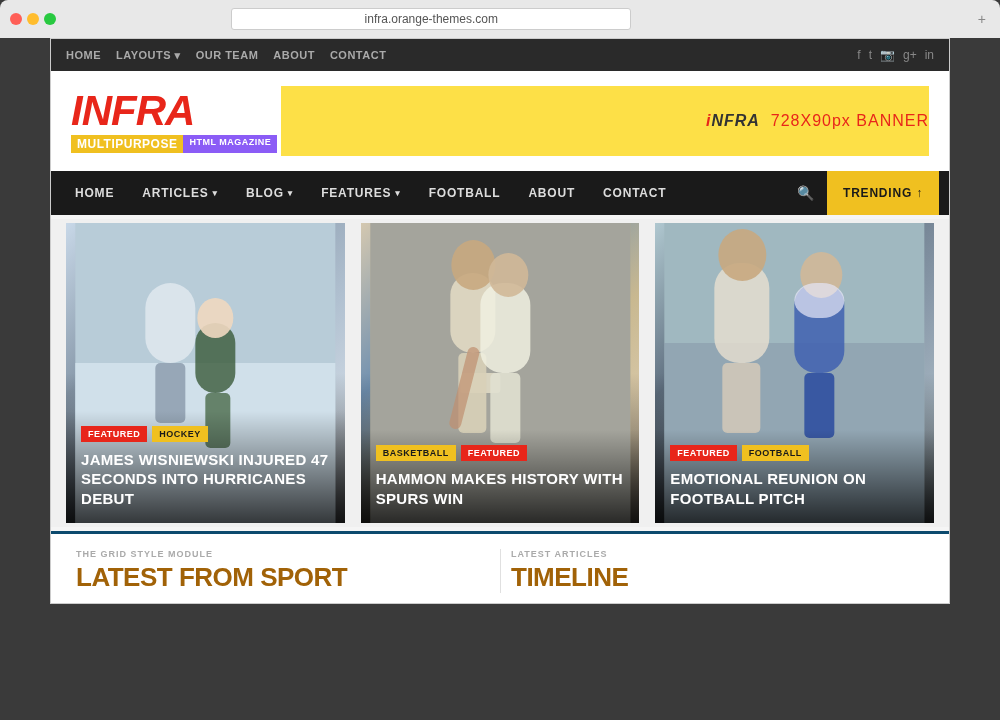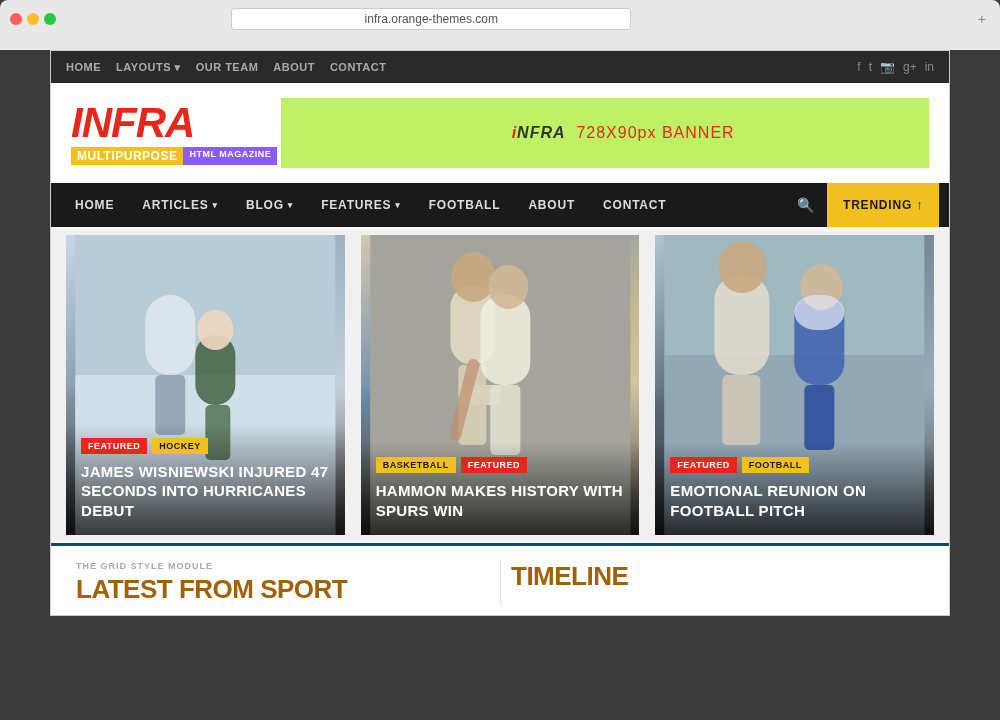--- a/index.html
+++ b/index.html
@@ -13,21 +13,21 @@
 
     
     .browser-chrome {
       background: #e8e8e8;
       border-radius: 8px 8px 0 0;
       padding: 8px 0 0 0;
     }
     .browser-toolbar {
       display: flex;
       align-items: center;
-      padding: 0 10px 20px 10px;
+      padding: 0 10px 8px 10px;
       gap: 8px;
     }
     .browser-dots {
       display: flex; gap: 5px;
     }
     .dot {
       width: 12px; height: 12px; border-radius: 50%;
     }
     .dot-red { background: #ff5f57; }
     .dot-yellow { background: #ffbd2e; }
@@ -130,25 +130,25 @@
     .tag-html {
       background: #8b5cf6;
       color: white;
       font-size: 9px;
       font-weight: 700;
       padding: 2px 6px;
       letter-spacing: 0.5px;
     }
     .banner-area {
       flex: 1;
-      background: #bef264;
+      background: #fde047;
       height: 70px;
       display: flex;
       align-items: center;
-      justify-content: center;
+      justify-content: flex-end;
       padding-left: 36px;
     }
     .banner-text {
       font-size: 16px;
       color: #888;
       letter-spacing: 1px;
     }
     .banner-text strong {
       color: #333;
       font-style: italic;
@@ -457,17 +457,18 @@
     </div>
 
   </div>
 
   <div class="bottom-section">
     <div class="bottom-col">
       <div class="section-label">THE GRID STYLE MODULE</div>
       <div class="section-title">LATEST FROM SPORT</div>
     </div>
     <div class="bottom-col">
+      <div class="section-label">LATEST ARTICLES</div>
       <div class="section-title">TIMELINE</div>
     </div>
   </div>
 
 </div>
 
 </body></html>

